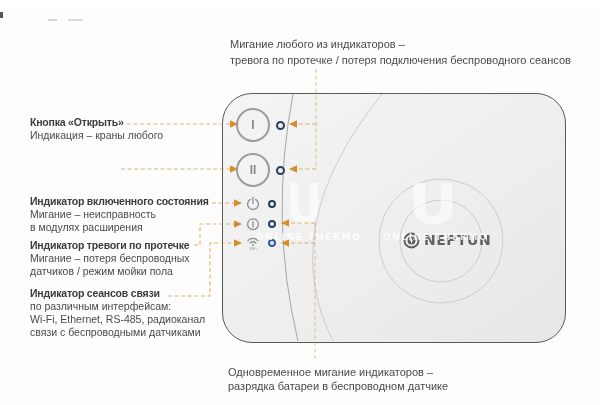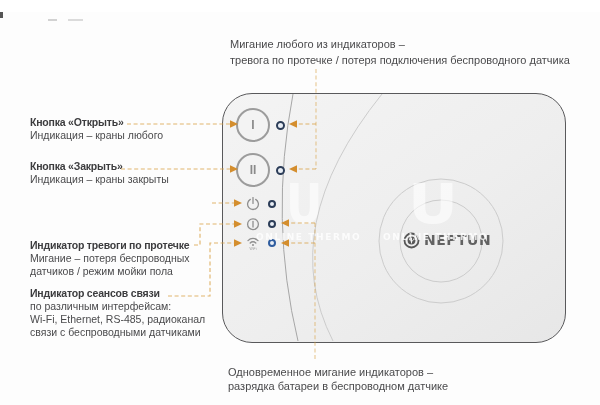--- a/index.html
+++ b/index.html
@@ -57,33 +57,34 @@
 <body>
 
 <div class="stage">
 
   <div class="artifact" style="left:0;top:0;width:3px;height:6px;"></div>
   <div class="artifact" style="left:48px;top:7px;width:9px;height:2px;opacity:.25;"></div>
   <div class="artifact" style="left:68px;top:7px;width:15px;height:2px;opacity:.2;"></div>
 
   <div class="note" style="left:230px;top:25px;">
     <div>Мигание любого из индикаторов –</div>
-    <div>тревога по протечке / потеря подключения беспроводного датчика</div>
+    <div>тревога по протечке / потеря подключения беспроводного сеансов</div>
   </div>
 
   <div class="lblock" style="top:104px;">
     <div class="hd">Кнопка «Открыть»</div>
     <div>Индикация – краны любого</div>
   </div>
 
-  <div class="lblock" style="top:148px;">
-    <div class="hd">Кнопка «Закрыть»</div>
-    <div>Индикация – краны закрыты</div>
+
+  <div class="lblock" style="top:183px;">
+    <div class="hd">Индикатор включенного состояния</div>
+    <div>Мигание – неисправность</div>
+    <div>в модулях расширения</div>
   </div>
-
 
   <div class="lblock" style="top:227px;">
     <div class="hd">Индикатор тревоги по протечке</div>
     <div>Мигание – потеря беспроводных</div>
     <div>датчиков / режим мойки пола</div>
   </div>
 
   <div class="lblock" style="top:275px;">
     <div class="hd">Индикатор сеансов связи</div>
     <div>по различным интерфейсам:</div>

